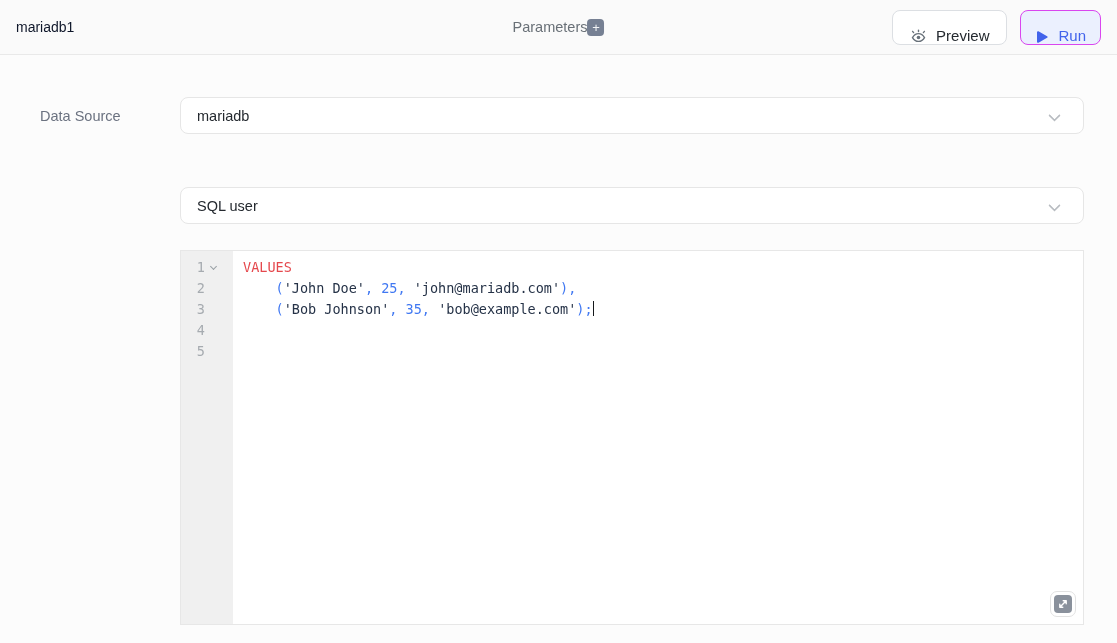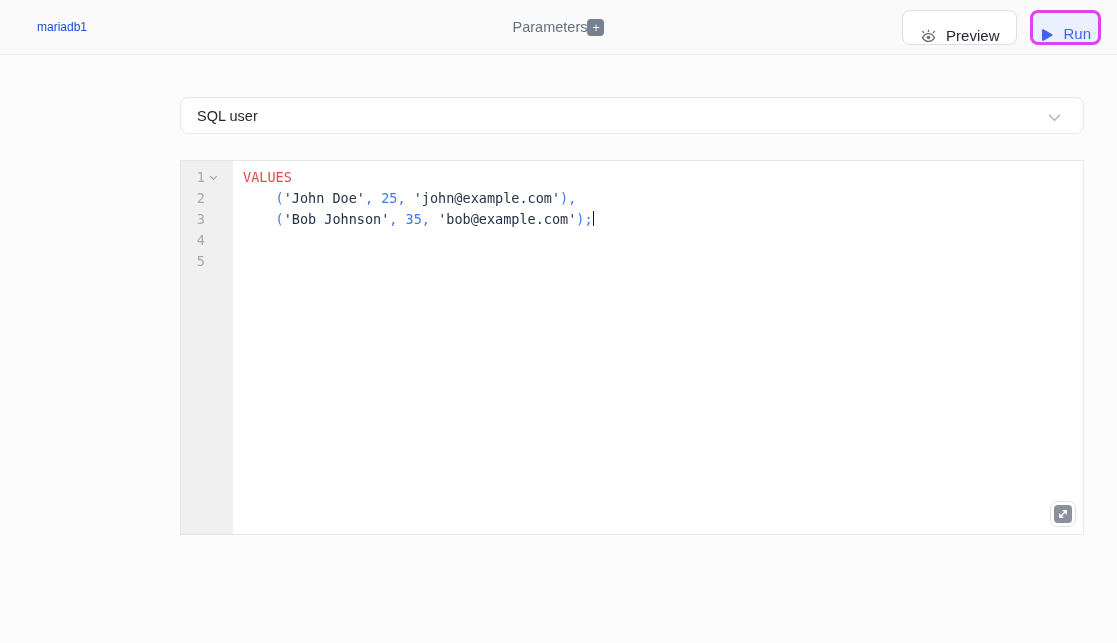--- a/index.html
+++ b/index.html
@@ -9,43 +9,43 @@
     background:#fcfcfc;
     overflow:hidden;
     -webkit-font-smoothing:antialiased;
   }
 
   
   .topbar {
     height:55px; background:#fafafa; border-bottom:1px solid #e9e9e9;
     display:flex; align-items:center; position:relative; padding:0 16px;
   }
-  .query-title { margin-left:21px; font-size:12px; color:#1d4ed8; }
+  .query-title { font-size:14px; color:#0f172a; }
   .topbar-center {
     position:absolute; left:50%; top:0; height:100%;
     transform:translateX(-50%);
     display:flex; align-items:center; 
   }
   .params-label { font-size:14.5px; color:#697077; }
   .add-param {
     width:17px; height:17px; background:#768093; color:#f3f4f6;
     border:none; border-radius:4px; font-size:13px; line-height:15px;
     display:flex; align-items:center; justify-content:center; cursor:pointer;
     font-family:"Liberation Sans",sans-serif;
   }
   .topbar-right { margin-left:auto; display:flex; gap:13px; align-items:center; }
   .btn {
     display:flex; align-items:flex-end; gap:9px; height:35px;
     border-radius:8px; cursor:pointer; font-size:15px;
     font-family:"Liberation Sans",sans-serif;
   }
   .btn-preview { background:#fff; border:1px solid #dcdfe3; color:#24292f; padding:0 17px; }
   .btn-run {
-    background:var(--run-bg,#ebf0fe); border:3px solid #d946ef;
-    color:var(--accent-blue,#4263eb); padding:0 7px;
+    background:var(--run-bg,#ebf0fe); border:1px solid #d946ef;
+    color:var(--accent-blue,#4263eb); padding:0 14px;
   }
   .icon { display:inline-flex; align-items:center; justify-content:center; }
 
   
   .content { padding-top:42px; }
   .row-datasource { position:relative; margin-bottom:53px; }
   .ds-label {
     position:absolute; left:40px; top:50%; transform:translateY(-50%);
     color:#6b7280; font-size:14.5px;
   }
@@ -135,20 +135,27 @@
           <path d="M3 2.2 L11.6 7 L3 11.8 Z" fill="#4263eb" stroke="#4263eb" stroke-width="2" stroke-linejoin="round"></path>
         </svg>
       </span>
       <span>Run</span>
     </button>
   </div>
 </div>
 
 <div class="content">
 
+  <div class="row-datasource">
+    <span class="ds-label">Data Source</span>
+    <div class="select">
+      <span>mariadb</span>
+      <span class="chev"></span>
+    </div>
+  </div>
 
   <div>
     <div class="select">
       <span>SQL user</span>
       <span class="chev"></span>
     </div>
   </div>
 
   <div class="editor">
     <div class="gutter">
@@ -170,21 +177,21 @@
           <span class="gutter-num">4</span>
           <span class="fold-slot"></span>
         </div>
         <div class="gutter-line">
           <span class="gutter-num">5</span>
           <span class="fold-slot"></span>
         </div>
       </div>
     <div class="code">
         <div class="code-line"><span class="tok-kw">VALUES</span></div>
-        <div class="code-line"><span class="tok-plain">    </span><span class="tok-punc">(</span><span class="tok-str">'John Doe'</span><span class="tok-punc">, </span><span class="tok-num">25</span><span class="tok-punc">, </span><span class="tok-str">'john@example.com'</span><span class="tok-punc">),</span></div>
+        <div class="code-line"><span class="tok-plain">    </span><span class="tok-punc">(</span><span class="tok-str">'John Doe'</span><span class="tok-punc">, </span><span class="tok-num">25</span><span class="tok-punc">, </span><span class="tok-str">'john@mariadb.com'</span><span class="tok-punc">),</span></div>
         <div class="code-line"><span class="tok-plain">    </span><span class="tok-punc">(</span><span class="tok-str">'Bob Johnson'</span><span class="tok-punc">, </span><span class="tok-num">35</span><span class="tok-punc">, </span><span class="tok-str">'bob@example.com'</span><span class="tok-punc">);</span><span class="cursor"></span></div>
       </div>
     <button class="expand-btn">
       <span class="expand-inner">
         <svg width="10" height="10" viewBox="0 0 10 10" fill="none">
           <path d="M1.8 8.2 L8.2 1.8 M5.2 1.8 H8.2 V4.8 M1.8 5.2 V8.2 H4.8" stroke="#ffffff" stroke-width="1.4" stroke-linecap="round" stroke-linejoin="round"></path>
         </svg>
       </span>
     </button>
   </div>

